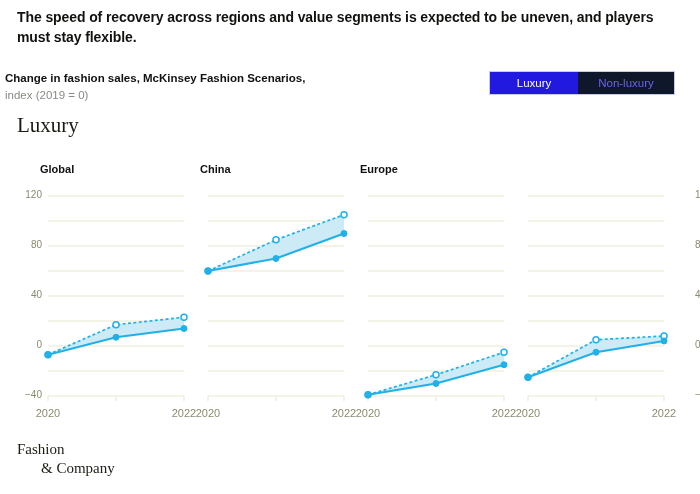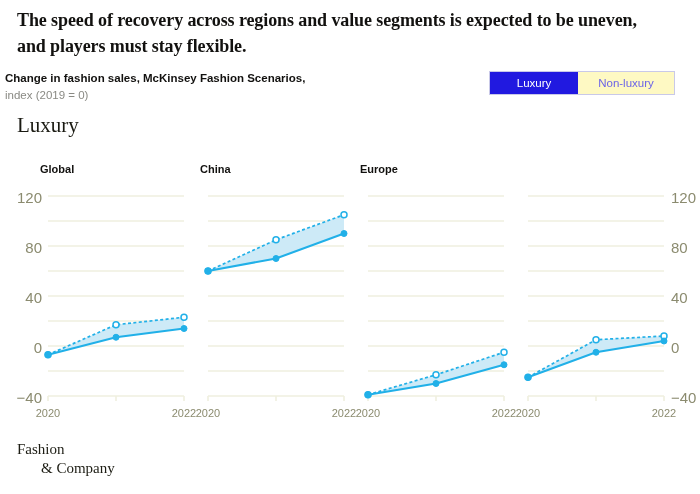--- a/index.html
+++ b/index.html
@@ -3,58 +3,58 @@
 <meta charset="utf-8">
 <style>
   html,body{margin:0;padding:0;}
   body{
     width:700px;height:494px;background:#ffffff;
     font-family:"Liberation Sans",sans-serif;
     color:#11100f;overflow:hidden;position:relative;
   }
   .headline{
     position:absolute;left:17px;top:8px;width:650px;
-    font-size:18px;font-weight:bold;line-height:1.42;
-    letter-spacing:-0.1px;color:#12110f;font-family:Liberation Serif, serif;
+    font-size:14px;font-weight:bold;line-height:1.42;
+    letter-spacing:-0.1px;color:#12110f;
   }
   .subtitle{
     position:absolute;left:5px;top:70px;width:430px;
     font-size:11.5px;line-height:1.45;
   }
   .subtitle .l1{font-weight:bold;color:#12110f;display:block;}
   .subtitle .l2{font-weight:normal;color:#8a8a84;display:block;}
 
   .toggle{
     position:absolute;left:489px;top:71px;
     display:flex;border:1px solid #c9c9e8;
     height:24px;box-sizing:border-box;
   }
   .toggle .seg{
     display:flex;align-items:center;justify-content:center;
     font-size:11.5px;box-sizing:border-box;
     padding:0 14px;height:100%;
   }
   .toggle .seg.on{background:#2119e0;color:#ffffff;min-width:88px;}
-  .toggle .seg.off{background:#fef9c3;color:#6b63e8;min-width:96px;}
+  .toggle .seg.off{background:#0f172a;color:#6b63e8;min-width:96px;}
 
   .section-title{
     position:absolute;left:17px;top:113px;
     font-family:"Liberation Serif",serif;
     font-size:21px;font-weight:normal;color:#1a1a12;
   }
 
   .panels{position:absolute;left:0;top:160px;width:700px;height:260px;}
   .panel{position:absolute;top:0;width:160px;height:260px;}
   .panel-title{
     position:absolute;top:3px;left:0;width:160px;text-align:left;
     font-size:11px;font-weight:bold;color:#12110f;
   }
   .ytick{
-    position:absolute;font-size:15px;color:#8b8b6f;
-    white-space:nowrap;line-height:1;
+    position:absolute;font-size:10px;color:#8b8b6f;
+    white-space:nowrap;line-height:1;margin-left:24px;
   }
   .ytick.left{right:0;text-align:right;}
   .ytick.right{left:0;text-align:left;}
   .xtick{
     position:absolute;font-size:11px;color:#8b8b6f;
     text-align:center;width:44px;line-height:1;
   }
   .logo{
     position:absolute;left:17px;top:440px;
     font-family:"Liberation Serif",serif;

